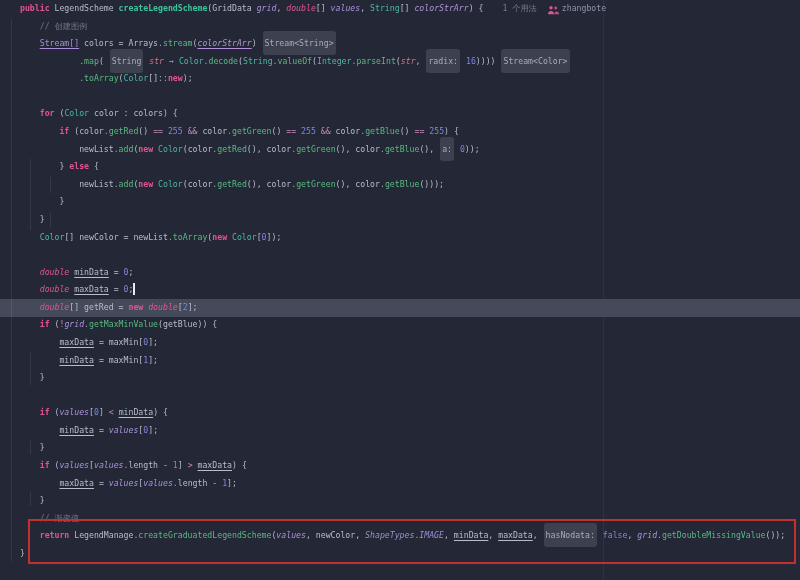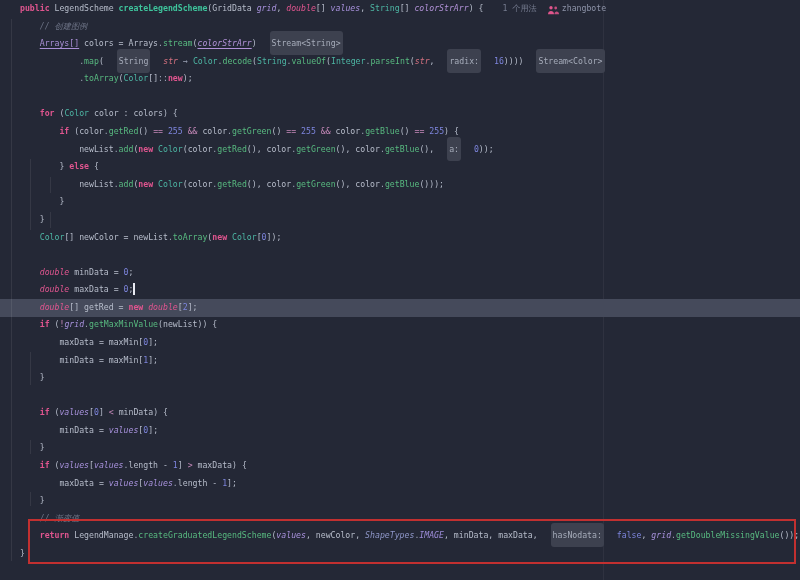--- a/index.html
+++ b/index.html
@@ -32,27 +32,27 @@
   .mc{color:var(--meth)}
   .ms{color:var(--meth);}
   .md{color:#3ec49c;font-weight:bold}
   .pa{color:#a892dd;font-style:italic}
   .pc{color:#b292d8;font-style:italic}
   .ps{color:#d3707f;font-style:italic}
   .ifc{color:#a58cdb;font-style:italic}
   .en{color:#8e96c8;font-style:italic}
   .co{color:#9c8cd8;font-style:italic}
   .nu{color:var(--num)}
-  .cm{color:#6d7386;font-style:italic}
+  .cm{color:#6d7386;}
   .op{color:#c488b8}
   .pn{color:#9aa1b3}
-  .un{color:#b7bdcb;text-underline-offset:2px}
+  .un{color:#b7bdcb;text-decoration:underline;text-underline-offset:2px}
   .pu{color:#a98fd6;text-decoration:underline;text-underline-offset:2px}
   .pus{color:#b292d8;font-style:italic;text-decoration:underline;text-underline-offset:2px}
-  .ch{background:var(--chipbg);color:#a6acba;border-radius:3px;padding:7px 2px;margin:0 8px;}
+  .ch{background:var(--chipbg);color:#a6acba;border-radius:3px;padding:7px 2px;margin:0 1px;}
   .hi{color:#757b8f;margin-left:14px}
   .au{color:#8d93a8}
   .caret{display:inline-block;width:1.5px;height:12px;background:#e8eaf2;vertical-align:middle;margin-top:-2px;}
   .uicon{display:inline-block;width:12px;height:10px;margin:0 3px 0 10px;vertical-align:middle;}
 </style>
 </head>
 <body>
 
 <div class="editor">
   <div class="overlay margin-guide"></div>
@@ -67,37 +67,37 @@
   <div class="lines">
       <div class="line"><span class="kw">public </span><span class="d">LegendScheme </span><span class="md">createLegendScheme</span><span class="d">(</span><span class="d">GridData </span><span class="pa">grid</span><span class="d">, </span><span class="kt">double</span><span class="d">[] </span><span class="pa">values</span><span class="d">, </span><span class="ty">String</span><span class="d">[] </span><span class="pc">colorStrArr</span><span class="d">) { </span><span class="hi">1 个用法</span><span class="uicon"><svg width="12" height="10" viewBox="0 0 12 10">
             <g fill="#e0558c">
               <circle cx="4" cy="2.7" r="1.7"></circle>
               <path d="M1 9.2c0-2 1.4-3.2 3-3.2s3 1.2 3 3.2z"></path>
               <circle cx="8.7" cy="3" r="1.4" opacity=".85"></circle>
               <path d="M7.3 9.2c.2-1.7 1.2-2.7 2.4-2.7s2.2 1 2.4 2.7z" opacity=".85"></path>
             </g>
           </svg></span><span class="au">zhangbote</span></div>
       <div class="line"><span class="cm">    // 创建图例</span></div>
-      <div class="line"><span class="d">    </span><span class="pu">Arrays[]</span><span class="d"> colors = Arrays</span><span class="pn">.</span><span class="ms">stream</span><span class="d">(</span><span class="pus">colorStrArr</span><span class="d">) </span><span class="ch">Stream&lt;String&gt;</span></div>
+      <div class="line"><span class="d">    </span><span class="pu">Stream[]</span><span class="d"> colors = Arrays</span><span class="pn">.</span><span class="ms">stream</span><span class="d">(</span><span class="pus">colorStrArr</span><span class="d">) </span><span class="ch">Stream&lt;String&gt;</span></div>
       <div class="line"><span class="d">            </span><span class="pn">.</span><span class="ms">map</span><span class="d">( </span><span class="ch">String</span><span class="d"> </span><span class="ps">str</span><span class="d"> </span><span class="pn">→</span><span class="d"> </span><span class="ty">Color</span><span class="pn">.</span><span class="ms">decode</span><span class="d">(</span><span class="ty">String</span><span class="pn">.</span><span class="ms">valueOf</span><span class="d">(</span><span class="ty">Integer</span><span class="pn">.</span><span class="ms">parseInt</span><span class="d">(</span><span class="ps">str</span><span class="d">, </span><span class="ch">radix:</span><span class="d"> </span><span class="nu">16</span><span class="d">)))) </span><span class="ch">Stream&lt;Color&gt;</span></div>
       <div class="line"><span class="d">            </span><span class="pn">.</span><span class="mc">toArray</span><span class="d">(</span><span class="ty">Color</span><span class="d">[]</span><span class="pn">::</span><span class="kw">new</span><span class="d">);</span></div>
       <div class="line"></div>
       <div class="line"><span class="d">    </span><span class="kw">for</span><span class="d"> (</span><span class="ty">Color</span><span class="d"> color : colors) {</span></div>
       <div class="line"><span class="d">        </span><span class="kw">if</span><span class="d"> (color</span><span class="pn">.</span><span class="mc">getRed</span><span class="d">() </span><span class="op">==</span><span class="d"> </span><span class="nu">255</span><span class="d"> </span><span class="op">&amp;&amp;</span><span class="d"> color</span><span class="pn">.</span><span class="mc">getGreen</span><span class="d">() </span><span class="op">==</span><span class="d"> </span><span class="nu">255</span><span class="d"> </span><span class="op">&amp;&amp;</span><span class="d"> color</span><span class="pn">.</span><span class="mc">getBlue</span><span class="d">() </span><span class="op">==</span><span class="d"> </span><span class="nu">255</span><span class="d">) {</span></div>
       <div class="line"><span class="d">            newList</span><span class="pn">.</span><span class="mc">add</span><span class="d">(</span><span class="kw">new</span><span class="d"> </span><span class="ty">Color</span><span class="d">(color</span><span class="pn">.</span><span class="mc">getRed</span><span class="d">(), color</span><span class="pn">.</span><span class="mc">getGreen</span><span class="d">(), color</span><span class="pn">.</span><span class="mc">getBlue</span><span class="d">(), </span><span class="ch">a:</span><span class="d"> </span><span class="nu">0</span><span class="d">));</span></div>
       <div class="line"><span class="d">        } </span><span class="kw">else</span><span class="d"> {</span></div>
       <div class="line"><span class="d">            newList</span><span class="pn">.</span><span class="mc">add</span><span class="d">(</span><span class="kw">new</span><span class="d"> </span><span class="ty">Color</span><span class="d">(color</span><span class="pn">.</span><span class="mc">getRed</span><span class="d">(), color</span><span class="pn">.</span><span class="mc">getGreen</span><span class="d">(), color</span><span class="pn">.</span><span class="mc">getBlue</span><span class="d">()));</span></div>
       <div class="line"><span class="d">        }</span></div>
       <div class="line"><span class="d">    }</span></div>
       <div class="line"><span class="d">    </span><span class="ty">Color</span><span class="d">[] newColor = newList</span><span class="pn">.</span><span class="mc">toArray</span><span class="d">(</span><span class="kw">new</span><span class="d"> </span><span class="ty">Color</span><span class="d">[</span><span class="nu">0</span><span class="d">]);</span></div>
       <div class="line"></div>
       <div class="line"><span class="d">    </span><span class="kt">double</span><span class="d"> </span><span class="un">minData</span><span class="d"> = </span><span class="nu">0</span><span class="d">;</span></div>
       <div class="line"><span class="d">    </span><span class="kt">double</span><span class="d"> </span><span class="un">maxData</span><span class="d"> = </span><span class="nu">0</span><span class="d">;</span><span class="caret"></span></div>
       <div class="line"><span class="d">    </span><span class="kt">double</span><span class="d">[] getRed = </span><span class="kw">new</span><span class="d"> </span><span class="kt">double</span><span class="d">[</span><span class="nu">2</span><span class="d">];</span></div>
-      <div class="line"><span class="d">    </span><span class="kw">if</span><span class="d"> (</span><span class="op">!</span><span class="pa">grid</span><span class="pn">.</span><span class="mc">getMaxMinValue</span><span class="d">(newList)) {</span></div>
+      <div class="line"><span class="d">    </span><span class="kw">if</span><span class="d"> (</span><span class="op">!</span><span class="pa">grid</span><span class="pn">.</span><span class="mc">getMaxMinValue</span><span class="d">(getBlue)) {</span></div>
       <div class="line"><span class="d">        </span><span class="un">maxData</span><span class="d"> = maxMin[</span><span class="nu">0</span><span class="d">];</span></div>
       <div class="line"><span class="d">        </span><span class="un">minData</span><span class="d"> = maxMin[</span><span class="nu">1</span><span class="d">];</span></div>
       <div class="line"><span class="d">    }</span></div>
       <div class="line"></div>
       <div class="line"><span class="d">    </span><span class="kw">if</span><span class="d"> (</span><span class="pa">values</span><span class="d">[</span><span class="nu">0</span><span class="d">] </span><span class="op">&lt;</span><span class="d"> </span><span class="un">minData</span><span class="d">) {</span></div>
       <div class="line"><span class="d">        </span><span class="un">minData</span><span class="d"> = </span><span class="pa">values</span><span class="d">[</span><span class="nu">0</span><span class="d">];</span></div>
       <div class="line"><span class="d">    }</span></div>
       <div class="line"><span class="d">    </span><span class="kw">if</span><span class="d"> (</span><span class="pa">values</span><span class="d">[</span><span class="pa">values</span><span class="pn">.</span><span class="d">length - </span><span class="nu">1</span><span class="d">] </span><span class="op">&gt;</span><span class="d"> </span><span class="un">maxData</span><span class="d">) {</span></div>
       <div class="line"><span class="d">        </span><span class="un">maxData</span><span class="d"> = </span><span class="pa">values</span><span class="d">[</span><span class="pa">values</span><span class="pn">.</span><span class="d">length - </span><span class="nu">1</span><span class="d">];</span></div>
       <div class="line"><span class="d">    }</span></div>

